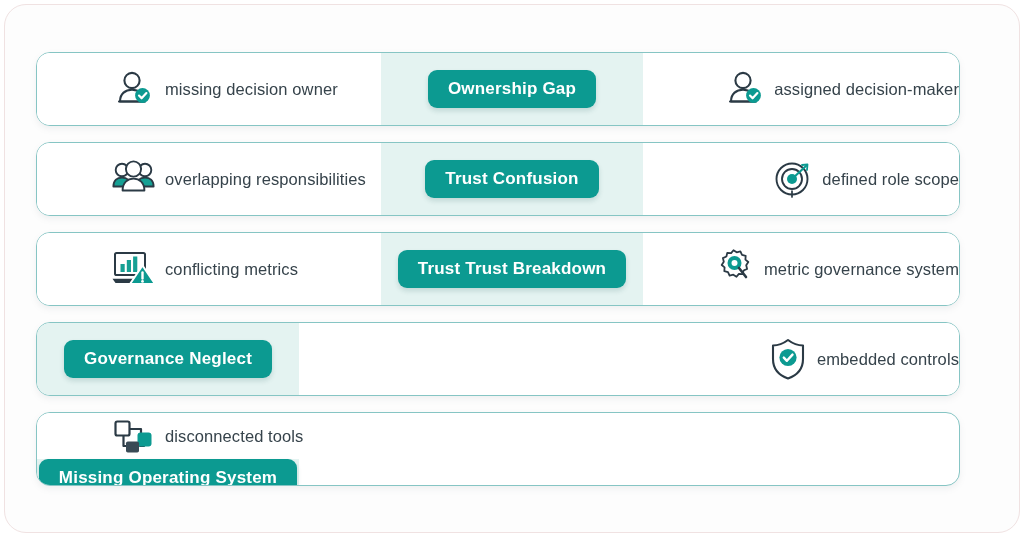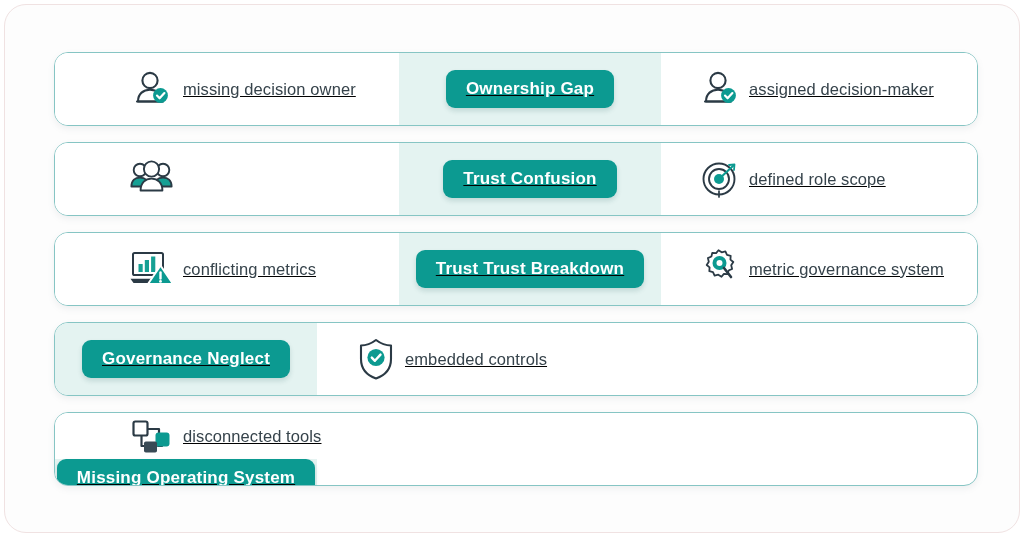--- a/index.html
+++ b/index.html
@@ -30,24 +30,23 @@
     height: 529px;
     box-sizing: border-box;
     background: #fdfdfd;
     border: 1px solid #f0e2e2;
     border-radius: 22px;
   }
 
   
   .rows {
     position: absolute;
-    left: 54px;
+    left: 36px;
     top: 52px;
     width: 924px;
-    text-decoration: underline;
   }
 
   .row {
     position: relative;
     height: 74px;
     margin-bottom: 16px;
     box-sizing: border-box;
     border: 1.3px solid #86c5c4;
     border-radius: 14px;
     background: #ffffff;
@@ -78,20 +77,21 @@
     background: #e4f3f1;
   }
   
   .pane-right {
     flex: 1 1 auto;
     display: flex;
     align-items: center;
     background: #ffffff;
     padding-left: 36px;
     box-sizing: border-box;
+    justify-content: flex-end;
   }
 
   .icon-wrap {
     width: 46px;
     height: 46px;
     flex: none;
     display: flex;
     align-items: center;
     justify-content: center;
   }
@@ -168,20 +168,21 @@
         <span class="icon-wrap">
           <svg width="46" height="40" viewBox="0 0 46 40">
             <circle cx="11" cy="11" r="6.3" fill="none" stroke="#2b3a45" stroke-width="1.9"></circle>
             <path d="M2.4 27.5 C2.4 21.5 6.3 18.6 11 18.6 C15.7 18.6 19.6 21.5 19.6 27.5 Z" fill="#16a094" stroke="#2b3a45" stroke-width="1.9" stroke-linejoin="round"></path>
             <circle cx="34" cy="11" r="6.3" fill="none" stroke="#2b3a45" stroke-width="1.9"></circle>
             <path d="M25.4 27.5 C25.4 21.5 29.3 18.6 34 18.6 C38.7 18.6 42.6 21.5 42.6 27.5 Z" fill="#16a094" stroke="#2b3a45" stroke-width="1.9" stroke-linejoin="round"></path>
             <circle cx="22.5" cy="10" r="7.6" fill="#ffffff" stroke="#2b3a45" stroke-width="1.9"></circle>
             <path d="M11.6 31.5 C11.6 23.8 16.5 19.6 22.5 19.6 C28.5 19.6 33.4 23.8 33.4 31.5 Z" fill="#ffffff" stroke="#2b3a45" stroke-width="1.9" stroke-linejoin="round"></path>
           </svg>
         </span>
+        <span class="side-label">overlapping responsibilities</span>
       </div>
       <div class="pane-mid">
         <button class="badge">Trust Confusion</button>
       </div>
       <div class="pane-right">
         <span class="icon-wrap">
           <svg width="42" height="42" viewBox="0 0 42 42">
             <circle cx="20" cy="21" r="15.5" fill="none" stroke="#2b3a45" stroke-width="1.9"></circle>
             <circle cx="20" cy="21" r="10" fill="none" stroke="#2b3a45" stroke-width="1.9"></circle>
             <circle cx="20" cy="21" r="5" fill="#0c9a91"></circle>

